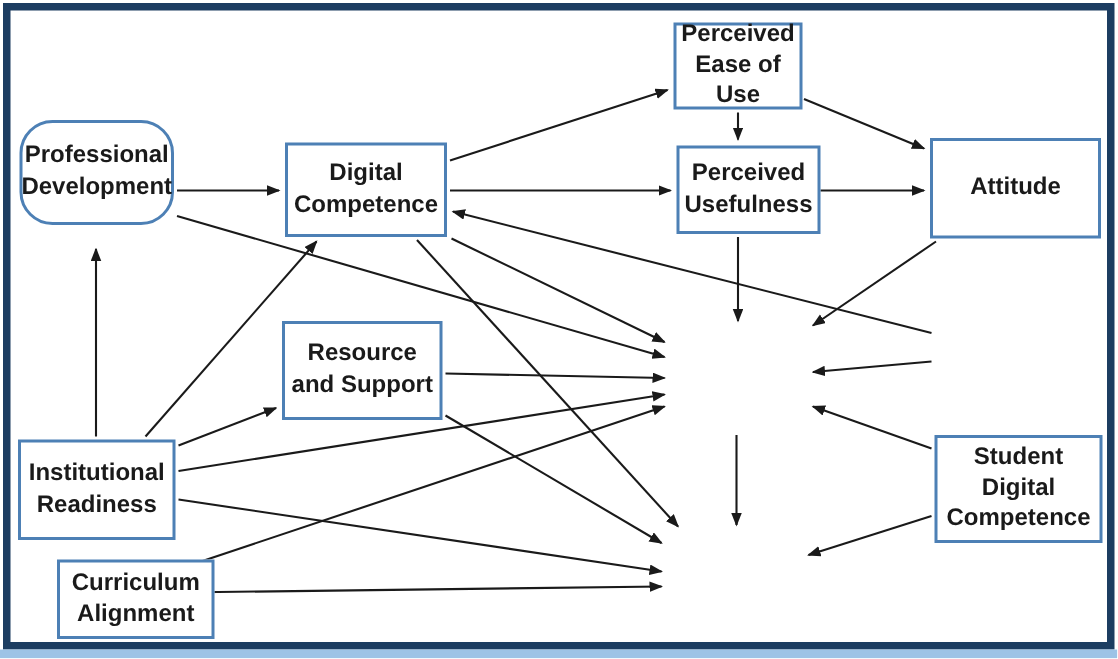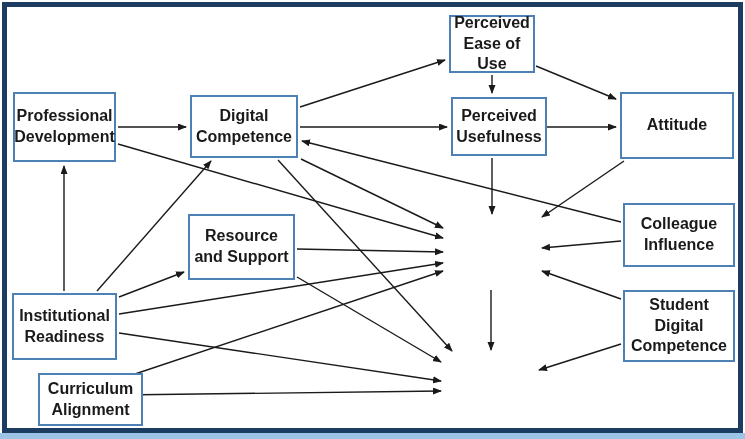--- a/index.html
+++ b/index.html
@@ -5,21 +5,21 @@
   html,body{margin:0;padding:0;background:#ffffff;}
   #stage{position:relative;width:745px;height:439px;background:#ffffff;
          font-family:"Liberation Sans","DejaVu Sans",sans-serif;overflow:hidden;}
   #frame{position:absolute;left:2px;top:2px;width:741px;height:431px;
          box-sizing:border-box;border:5px solid #1c3d61;background:#ffffff;}
   #bottom-strip{position:absolute;left:0;top:433px;width:745px;height:6px;background:#9dc3e6;}
   #edges{position:absolute;left:0;top:0;width:745px;height:439px;}
   .box{position:absolute;box-sizing:border-box;border:2px solid #4d80b5;background:#ffffff;
        display:flex;align-items:center;justify-content:center;text-align:center;
        font-weight:bold;font-size:16px;line-height:1.3;color:#1a1a1a;padding:2px;}
-  .box-pd {left:13px; top:92px; width:103px;height:70px;}
+  .box-pd {left:13px; top:80px; width:103px;height:70px;border-radius:22px;}
   .box-dc {left:190px;top:95px; width:108px;height:63px;}
   .box-peu{left:449px;top:15px; width:86px; height:58px;}
   .box-pu {left:451px;top:97px; width:96px; height:59px;}
   .box-att{left:620px;top:92px; width:114px;height:67px;}
   .box-rs {left:188px;top:214px;width:107px;height:66px;}
   .box-rd {left:447px;top:218px;width:91px; height:70px;}
   .box-ci {left:623px;top:203px;width:112px;height:64px;}
   .box-ir {left:12px; top:293px;width:105px;height:67px;}
   .box-sdc{left:623px;top:290px;width:112px;height:72px;}
   .box-ca {left:13px; top:373px;width:105px;height:53px;margin-left:25px;}
@@ -78,23 +78,20 @@
     </div>
   <div class="box box-pu">
       <span>Perceived Usefulness</span>
     </div>
   <div class="box box-att">
       <span>Attitude</span>
     </div>
   <div class="box box-rs">
       <span>Resource and Support</span>
     </div>
-  <div class="box box-ci">
-      <span>Colleague Influence</span>
-    </div>
   <div class="box box-ir">
       <span>Institutional Readiness</span>
     </div>
   <div class="box box-sdc">
       <span>Student Digital Competence</span>
     </div>
   <div class="box box-ca">
       <span>Curriculum Alignment</span>
     </div>
 </div>

